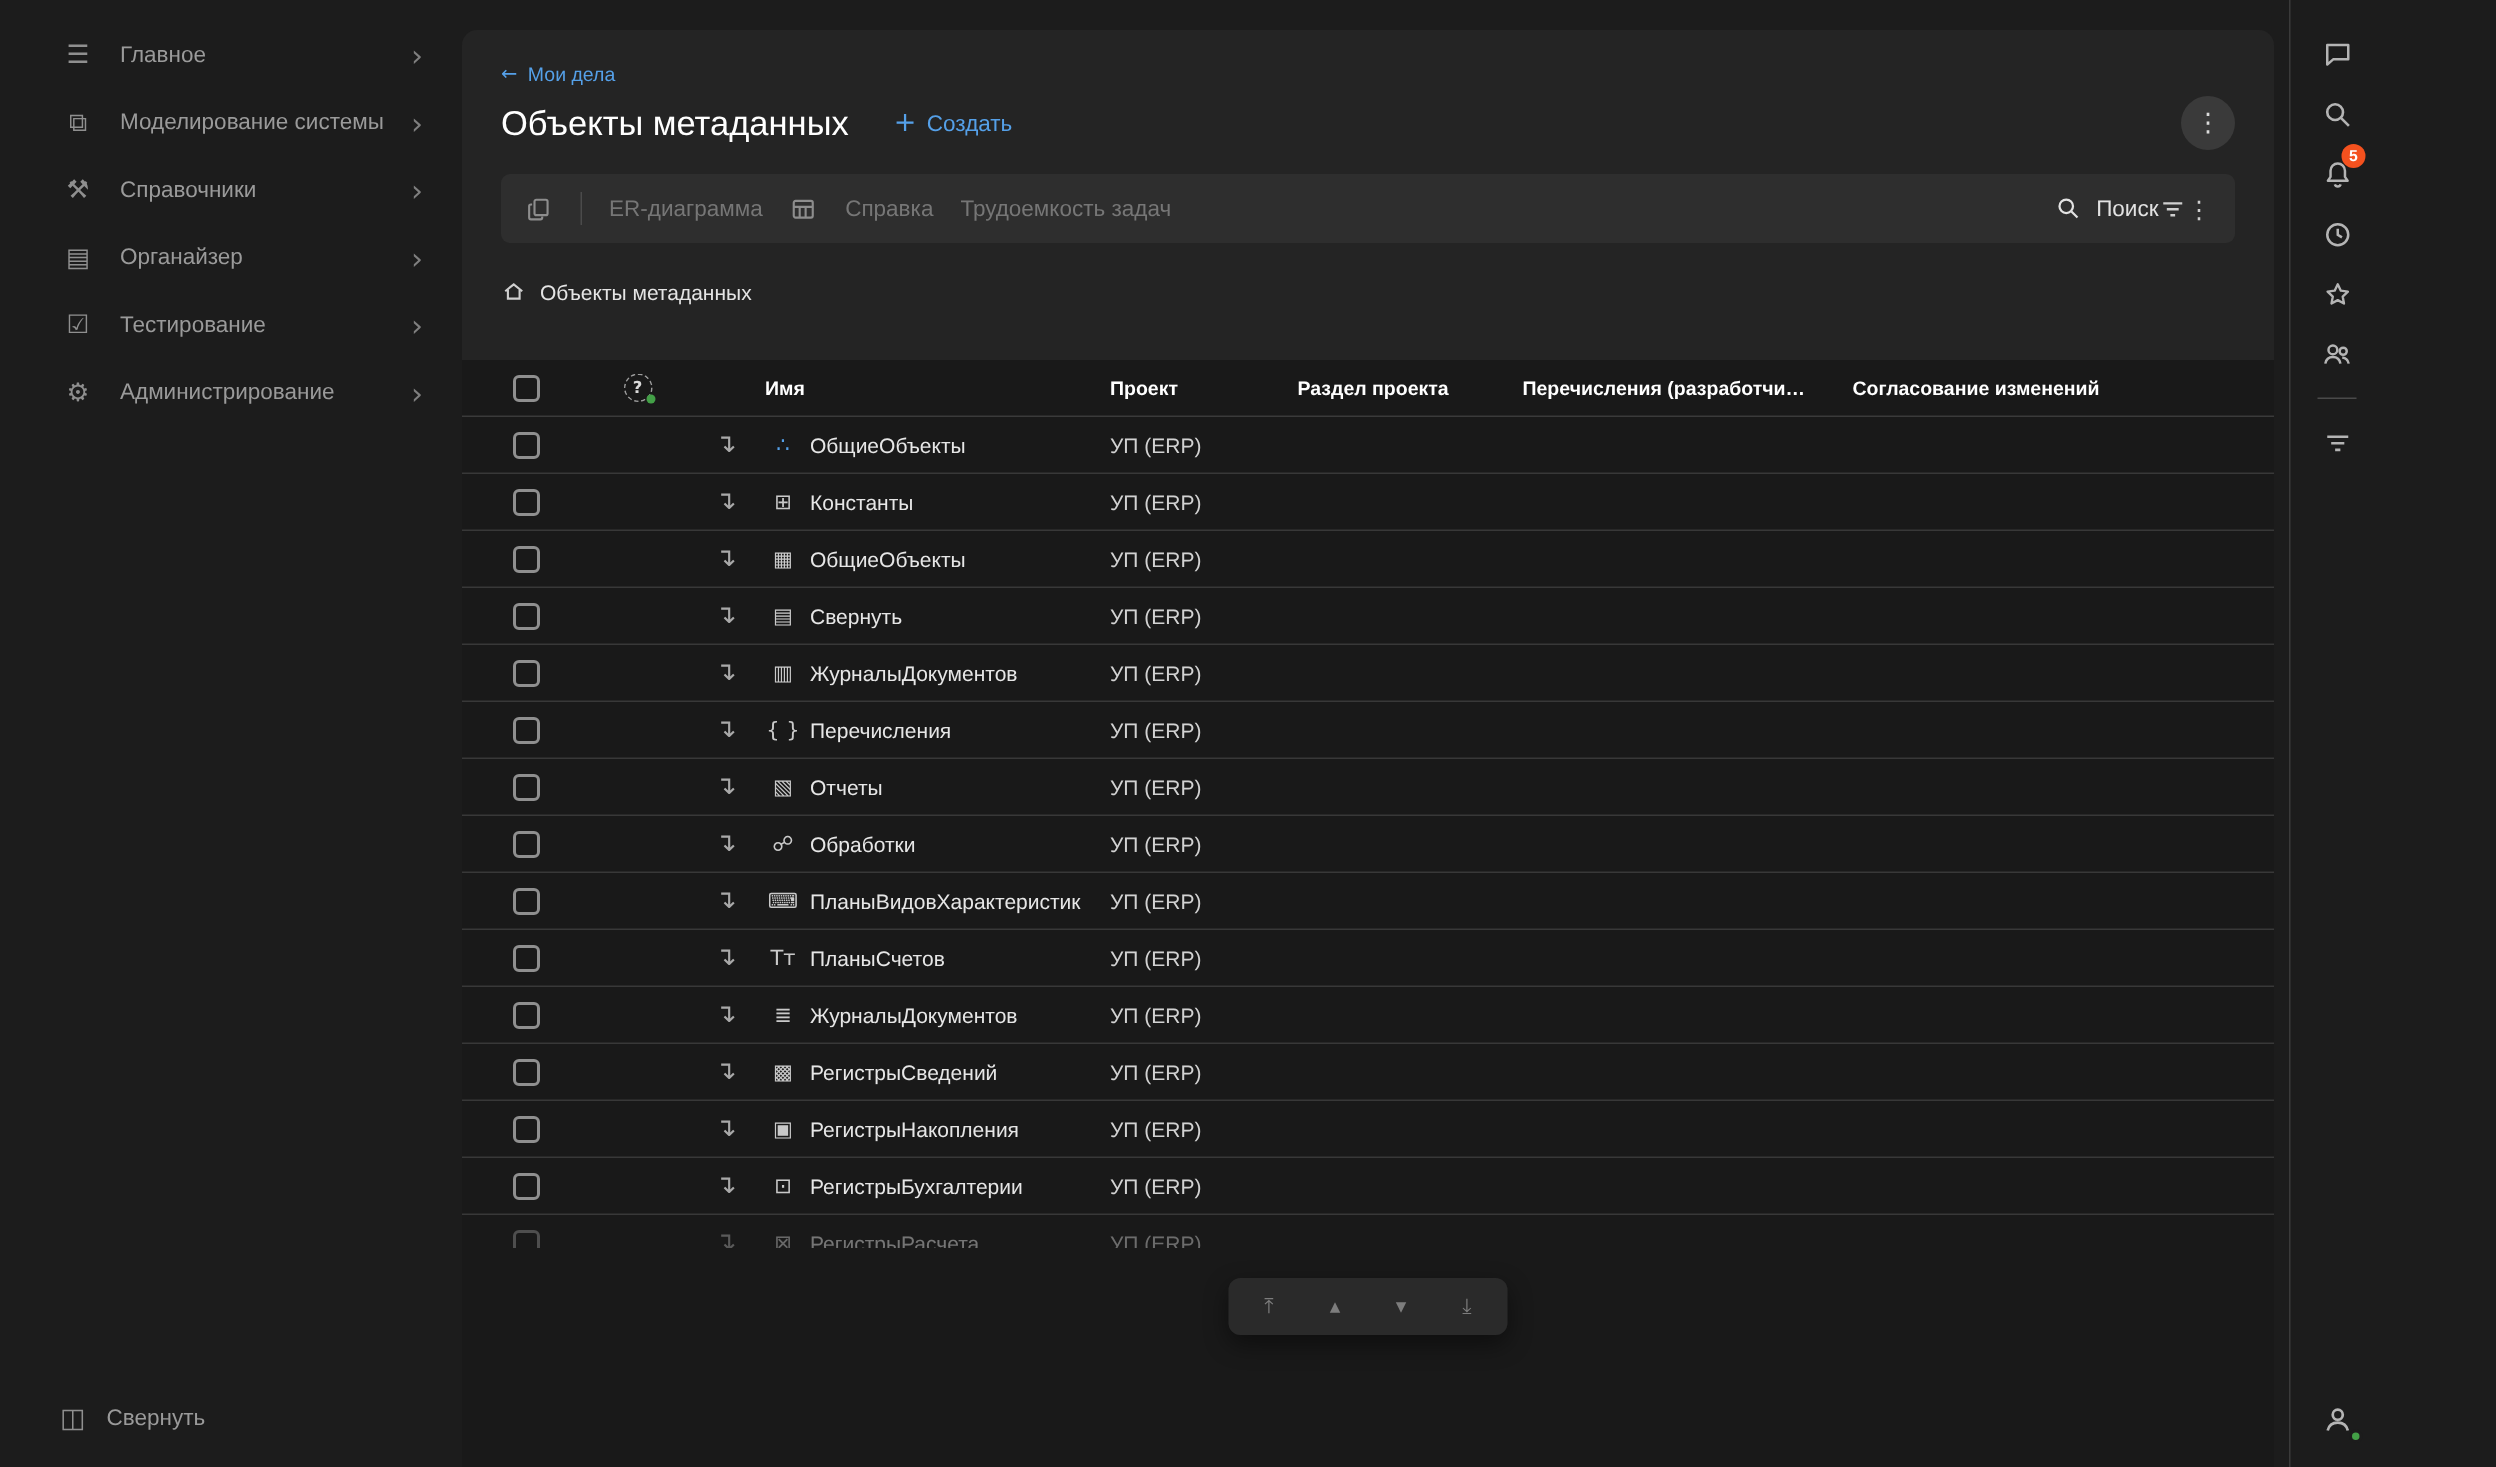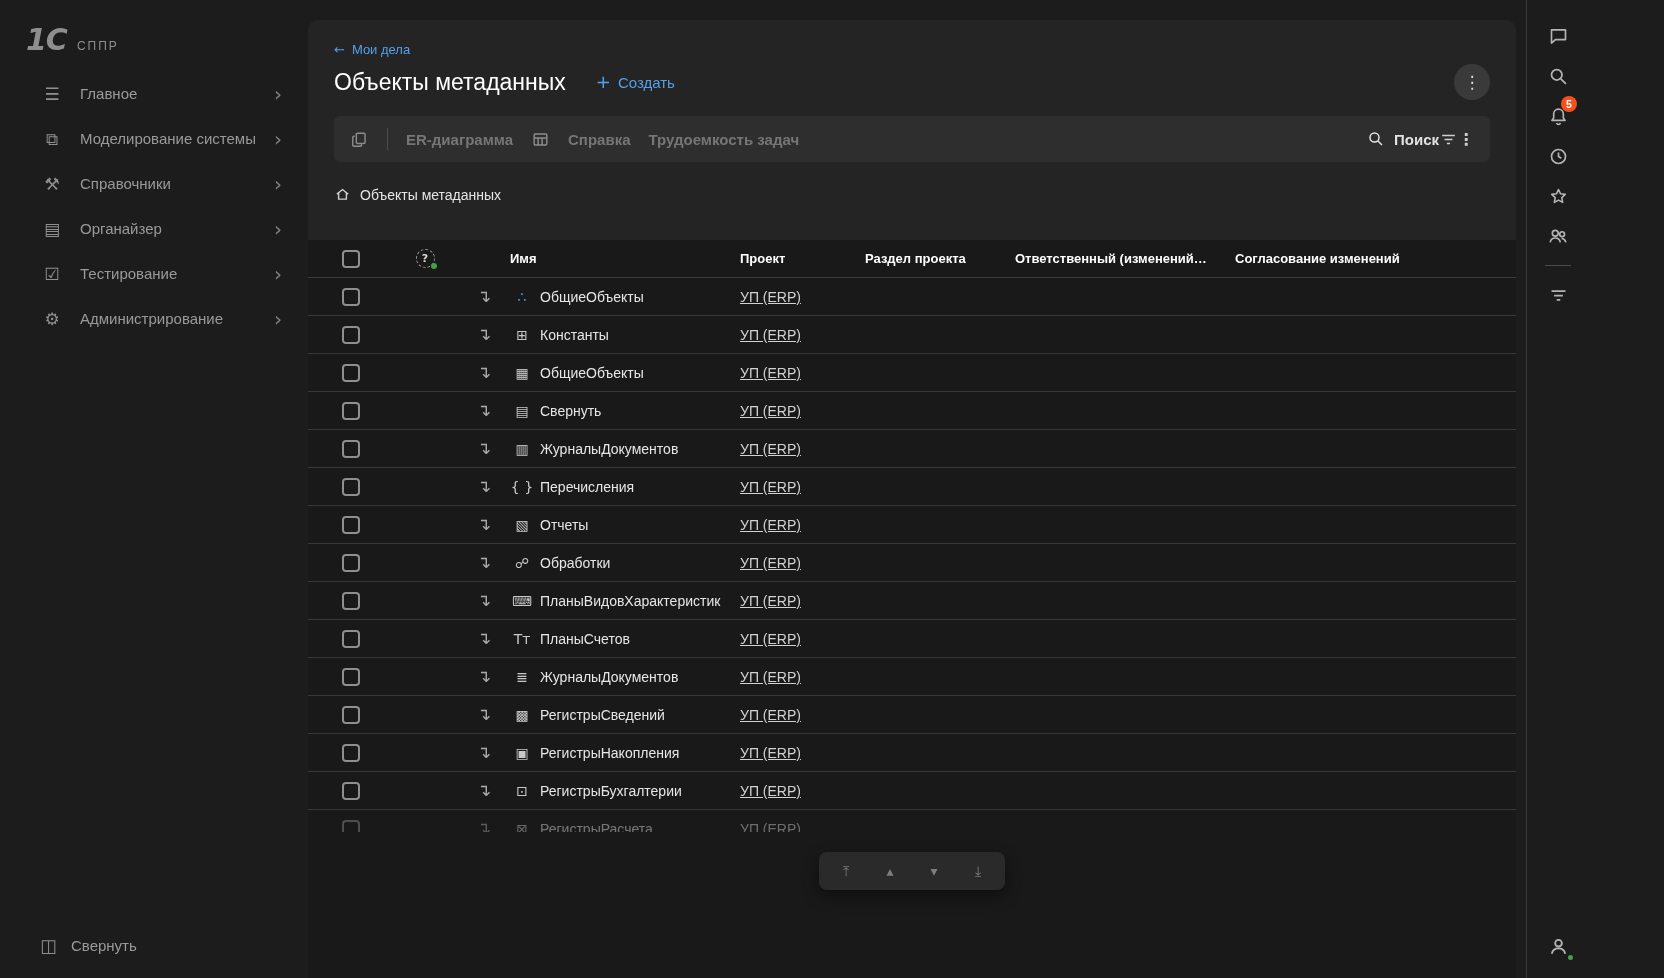--- a/index.html
+++ b/index.html
@@ -26,21 +26,21 @@
   .panel {position:absolute; left:308px; top:20px; width:1208px; bottom:0; background:#242424; border-radius:10px 10px 0 0; overflow:hidden;}
   .panel-head {padding:20px 26px 0;}
   .back-link {display:inline-flex; align-items:center; gap:7px; font-size:13px; cursor:pointer;}
   .title-row {display:flex; align-items:center; margin-top:6px;}
   .page-title {font-size:23px; font-weight:500; color:#fff;}
   .create-btn {display:inline-flex; align-items:center; gap:7px; font-size:15px; margin-left:30px; cursor:pointer;}
   .accent-link {color:#55a0e8;}
   .plus {font-size:18px; line-height:1;}
   .kebab-circle {margin-left:auto; width:36px; height:36px; border-radius:50%; background:#3a3a3a; display:flex; align-items:center; justify-content:center; font-size:17px; color:#dcdcdc; cursor:pointer;}
 
-  .toolbar {margin:16px 26px 0; height:46px; background:#2e2e2e; border-radius:6px; display:flex; align-items:center; padding:0 16px; gap:18px;font-weight:bold;}
+  .toolbar {margin:16px 26px 0; height:46px; background:#2e2e2e; border-radius:6px; display:flex; align-items:center; padding:0 16px; gap:18px;}
   .tb-icon {color:#8d8d8d; display:flex; align-items:center;}
   .tb-icon.light {color:#cfcfcf;}
   .tb-divider {width:1px; height:22px; background:#4b4b4b;}
   .tb-tab {color:#767676; font-size:15px; cursor:default;}
   .tb-right {margin-left:auto; display:flex; align-items:center; }
   .search-group {display:flex; align-items:center; gap:9px; color:#e2e2e2; font-size:15px; cursor:pointer;}
   .kebab-sm {font-size:16px;}
 
   .breadcrumb {margin:24px 26px 0; display:flex; align-items:center; gap:9px; color:#e4e4e4; font-size:14px; cursor:pointer;}
   .breadcrumb svg {color:#cfcfcf;}
@@ -55,43 +55,39 @@
   .cell.c-check {padding-left:34px;}
   .cell.c-help {display:flex; justify-content:center;}
   .cell.c-arrow {display:flex; justify-content:center;}
   .cell.c-name {display:flex; align-items:center; overflow:hidden; white-space:nowrap;}
   .checkbox {display:block; width:18px; height:18px; border:2px solid #8f8f8f; border-radius:4px; background:transparent;}
   .help-badge {position:relative; width:19px; height:19px; border:1px dashed #9d9d9d; border-radius:50%; display:flex; align-items:center; justify-content:center; font-size:11px; color:#d9d9d9;}
   .help-badge::after {content:""; position:absolute; right:-3px; bottom:-2px; width:6px; height:6px; border-radius:50%; background:#43a047;}
   .row-arrow {font-size:17px; color:#a9a9a9; line-height:1;}
   .ticon {display:inline-block; min-width:24px; text-align:center; font-size:14px; color:#c9c9c9; margin-right:6px; line-height:1;}
   .ticon.accent {color:#55a0e8;}
-  .c-proj {color:#d2d2d2;text-decoration:underline;}
+  .c-proj {color:#d2d2d2;}
   .th {padding-right:10px; white-space:nowrap; overflow:hidden; text-overflow:ellipsis;}
 
   
   .pager {position:absolute; left:50%; transform:translateX(-50%); bottom:88px; background:rgba(43,43,43,.95); border-radius:8px; padding:5px 6px; display:flex; gap:2px; box-shadow:0 6px 16px rgba(0,0,0,.45);}
   .pg-btn {width:42px; height:28px; display:flex; align-items:center; justify-content:center; color:#7d7d7d; font-size:14px; border-radius:4px;}
 
   
   .rail {position:absolute; right:0; top:0; width:138px; height:100%; border-left:1px solid #3a3a3a; padding:16px 0 0 11px;}
   .rail-btn {position:relative; width:40px; height:40px; display:flex; align-items:center; justify-content:center; color:#b4b4b4;}
   .badge {position:absolute; top:0px; right:1px; min-width:16px; height:16px; border-radius:8px; background:#f4511e; color:#fff; font-size:10.5px; display:flex; align-items:center; justify-content:center; padding:0 3px; font-weight:700;}
   .rail-divider {width:26px; height:1px; background:#4a4a4a; margin:9px 0 9px 7px;}
   .rail-user {position:absolute; bottom:12px; left:11px;}
   .online-dot {position:absolute; right:3px; bottom:4px; width:9px; height:9px; border-radius:50%; background:#43a047; border:2px solid #1c1c1c;}
 </style>
 </head>
 <body>
 
 <aside class="sidebar">
-  <div class="logo">
-    <span class="logo-1c glyph">1С</span>
-    <span class="logo-sub">СППР</span>
-  </div>
   <nav class="nav">
       <div class="nav-item">
         <span class="glyph nav-ic">☰</span>
         <span class="nav-label">Главное</span>
         <span class="glyph nav-chev">›</span>
       </div>
       <div class="nav-item">
         <span class="glyph nav-ic">⧉</span>
         <span class="nav-label">Моделирование системы</span>
         <span class="glyph nav-chev">›</span>
@@ -192,21 +188,21 @@
       </div>
       <div class="cell c-help">
         <span class="help-badge">
             <span class="glyph">?</span>
           </span>
       </div>
       <div class="cell c-arrow"></div>
       <div class="cell c-name th">Имя</div>
       <div class="cell th">Проект</div>
       <div class="cell th">Раздел проекта</div>
-      <div class="cell th">Ответственный (изменений…</div>
+      <div class="cell th">Перечисления (разработчи…</div>
       <div class="cell th">Согласование изменений</div>
     </div>
     <div class="tbody">
         <div class="trow">
           <div class="cell c-check">
             <span class="checkbox"></span>
           </div>
           <div class="cell c-help"></div>
           <div class="cell c-arrow">
             <span class="glyph row-arrow">↴</span>

